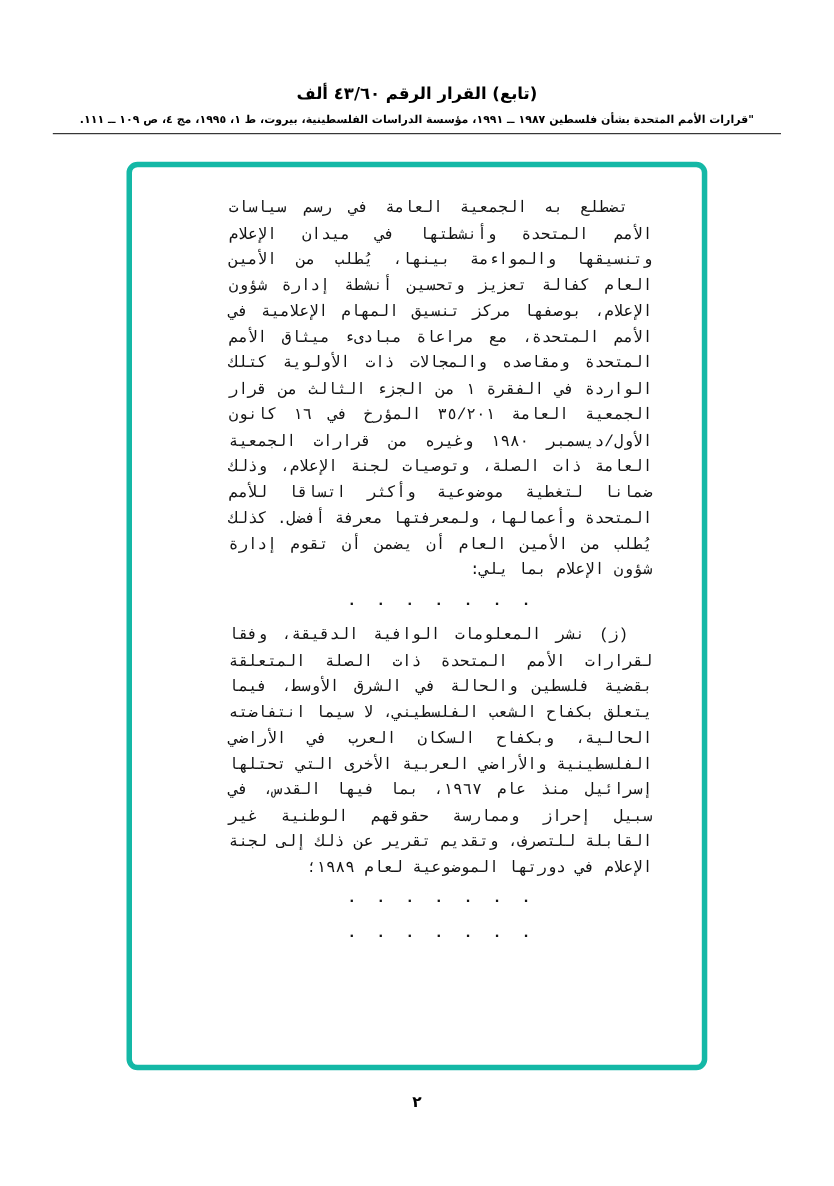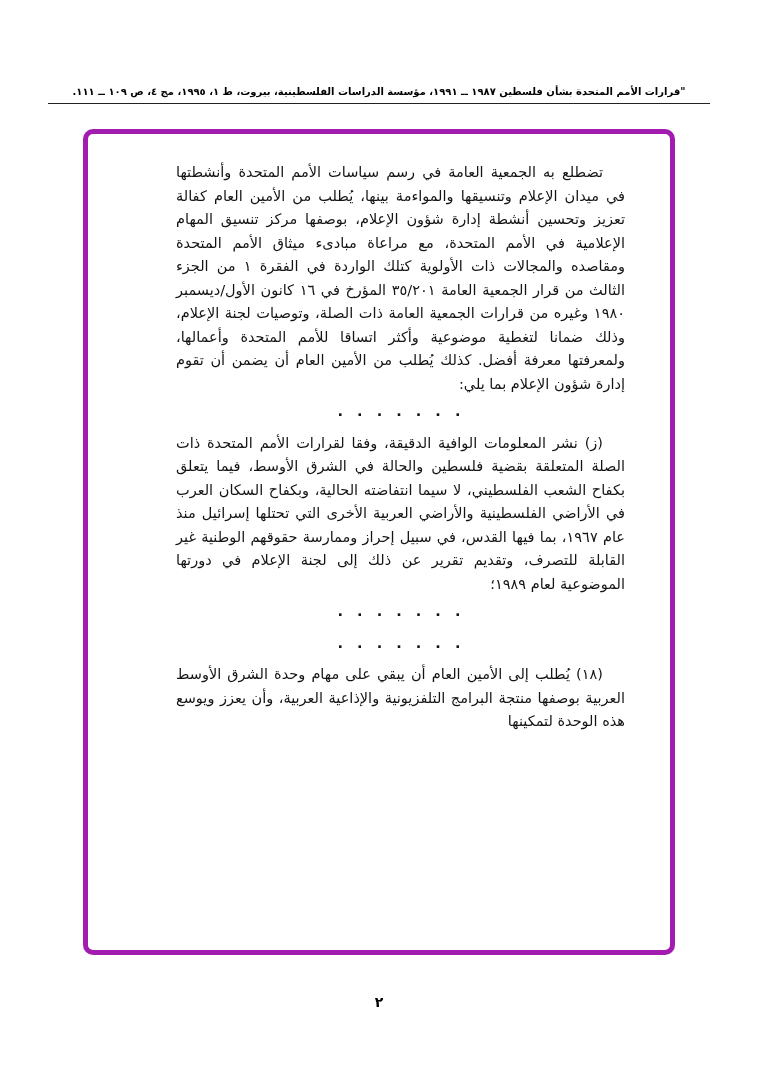--- a/index.html
+++ b/index.html
@@ -28,26 +28,27 @@
     font-weight: bold;
     margin: 10px 48px 0 48px;
     color: #000000;
   }
   .header-rule {
     margin: 6px 48px 0 48px;
     border-top: 1.5px solid #222222;
     height: 0;
   }
   .frame {
-    width: 592px;
+    width: 528px;
     height: 826px;
     margin: 25px auto 0 auto;
-    border: 5px solid #a21caf;
+    border: 5px solid #14b8a6;
     border-radius: 10px;
     overflow: hidden;
+    font-family: Liberation Mono, monospace;
   }
   .text-block {
     direction: rtl;
     padding: 27px 45px 0 88px;
     font-size: 14.5px;
     line-height: 23.5px;
     text-align: justify;
     color: #141414;
   }
   .para {
@@ -72,30 +73,30 @@
     font-weight: bold;
     color: #000000;
   }
 </style>
 </head>
 <body>
 
 <div class="page">
 
   <div class="doc-header">
+    <div class="doc-title">(تابع) القرار الرقم ٤٣/٦٠ ألف</div>
     <div class="doc-citation">"قرارات الأمم المتحدة بشأن فلسطين ١٩٨٧ ــ ١٩٩١، مؤسسة الدراسات الفلسطينية، بيروت، ط ١، ١٩٩٥، مج ٤، ص ١٠٩ ــ ١١١.</div>
     <div class="header-rule"></div>
   </div>
 
   <div class="frame">
     <div class="text-block">
       <p class="para">تضطلع به الجمعية العامة في رسم سياسات الأمم المتحدة وأنشطتها في ميدان الإعلام وتنسيقها والمواءمة بينها، يُطلب من الأمين العام كفالة تعزيز وتحسين أنشطة إدارة شؤون الإعلام، بوصفها مركز تنسيق المهام الإعلامية في الأمم المتحدة، مع مراعاة مبادىء ميثاق الأمم المتحدة ومقاصده والمجالات ذات الأولوية كتلك الواردة في الفقرة ١ من الجزء الثالث من قرار الجمعية العامة ٣٥/٢٠١ المؤرخ في ١٦ كانون الأول/ديسمبر ١٩٨٠ وغيره من قرارات الجمعية العامة ذات الصلة، وتوصيات لجنة الإعلام، وذلك ضمانا لتغطية موضوعية وأكثر اتساقا للأمم المتحدة وأعمالها، ولمعرفتها معرفة أفضل. كذلك يُطلب من الأمين العام أن يضمن أن تقوم إدارة شؤون الإعلام بما يلي:</p>
       <p class="para separator">. . . . . . .</p>
       <p class="para">(ز) نشر المعلومات الوافية الدقيقة، وفقا لقرارات الأمم المتحدة ذات الصلة المتعلقة بقضية فلسطين والحالة في الشرق الأوسط، فيما يتعلق بكفاح الشعب الفلسطيني، لا سيما انتفاضته الحالية، وبكفاح السكان العرب في الأراضي الفلسطينية والأراضي العربية الأخرى التي تحتلها إسرائيل منذ عام ١٩٦٧، بما فيها القدس، في سبيل إحراز وممارسة حقوقهم الوطنية غير القابلة للتصرف، وتقديم تقرير عن ذلك إلى لجنة الإعلام في دورتها الموضوعية لعام ١٩٨٩؛</p>
       <p class="para separator">. . . . . . .</p>
       <p class="para separator">. . . . . . .</p>
-      <p class="para">(١٨) يُطلب إلى الأمين العام أن يبقي على مهام وحدة الشرق الأوسط العربية بوصفها منتجة البرامج التلفزيونية والإذاعية العربية، وأن يعزز ويوسع هذه الوحدة لتمكينها</p>
     </div>
   </div>
 
   <div class="page-number">٢</div>
 
 </div>
 
 </body></html>

